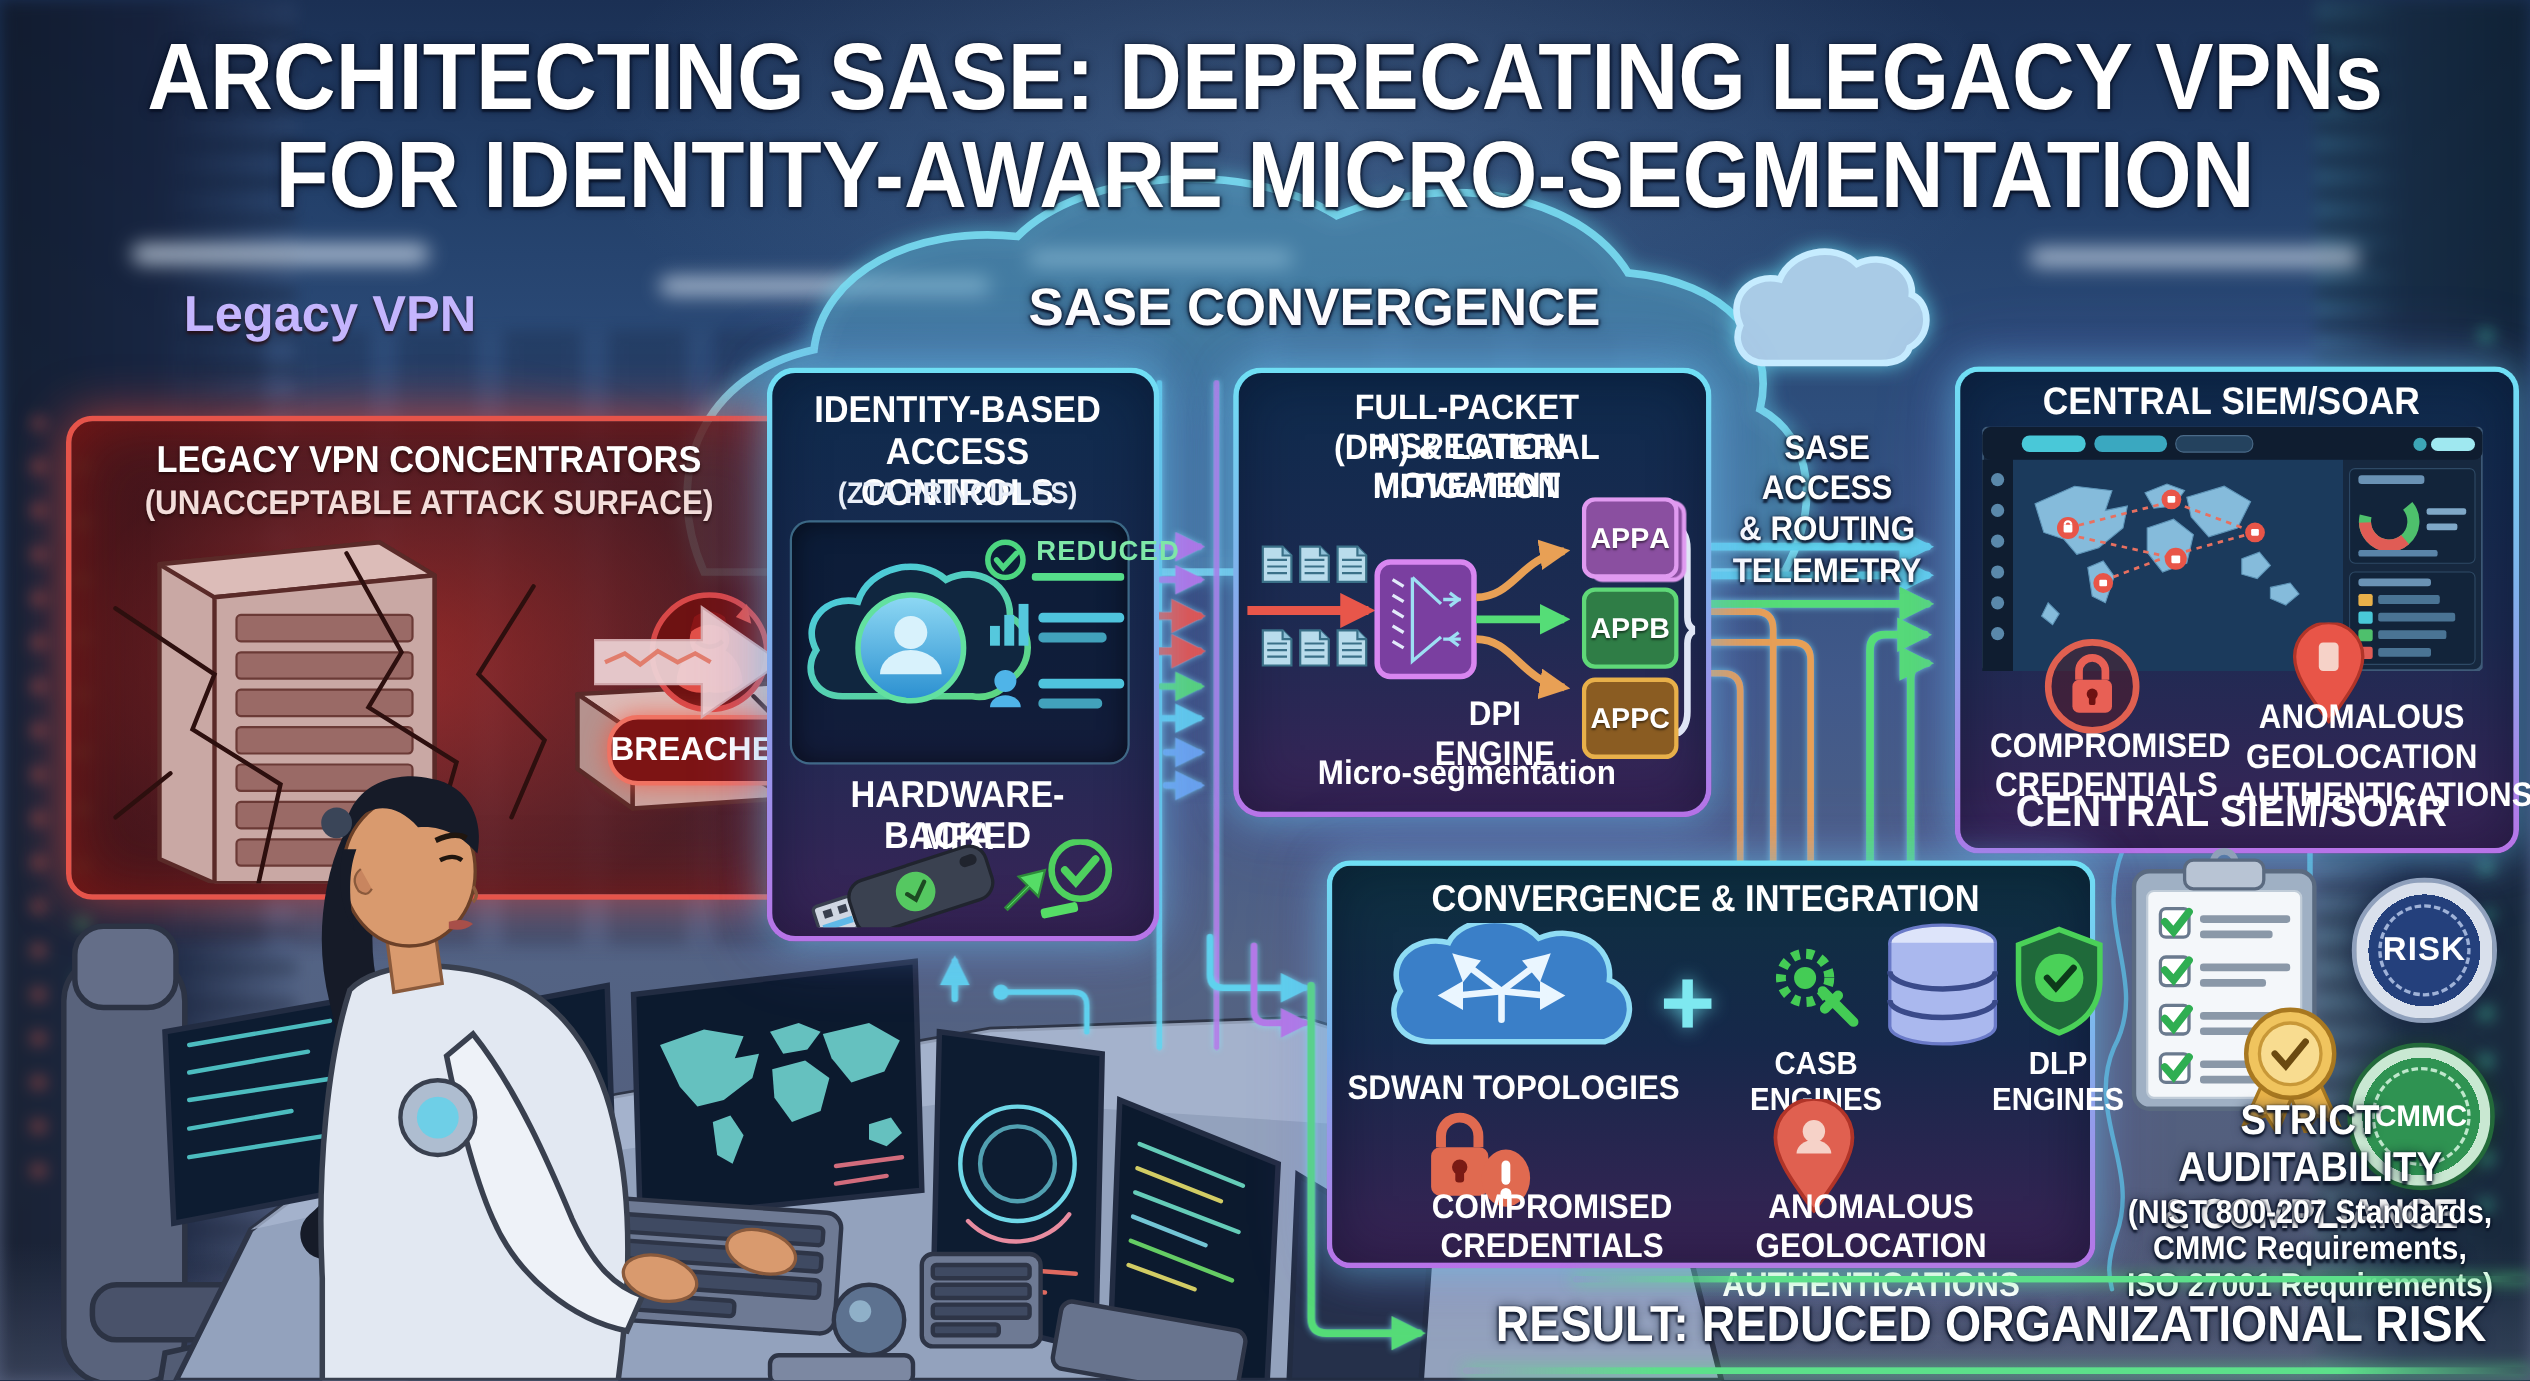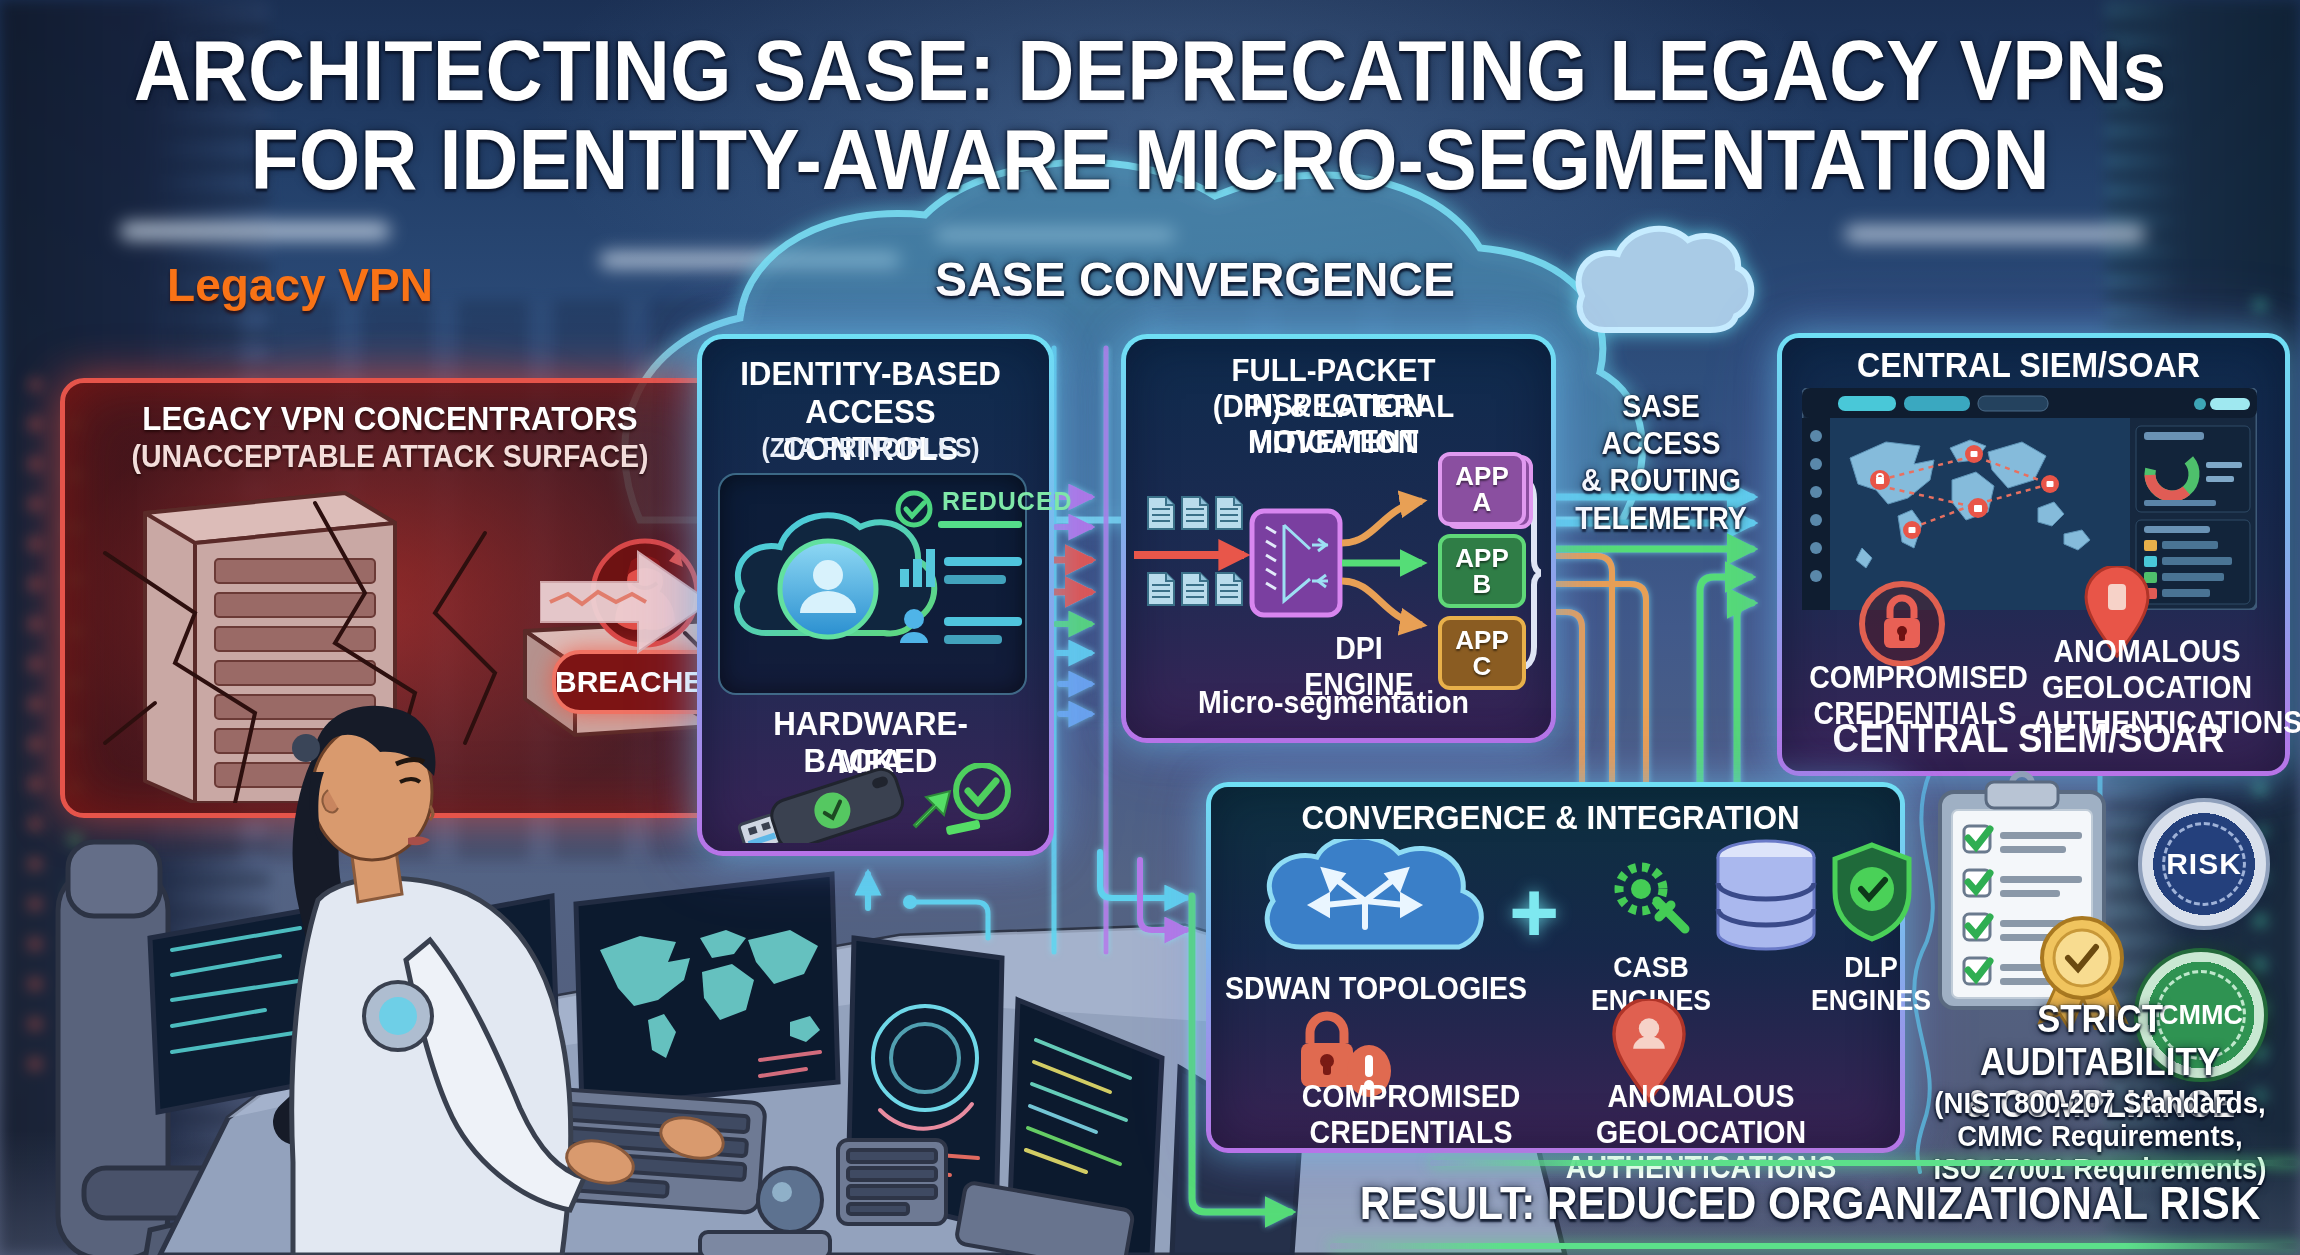--- a/index.html
+++ b/index.html
@@ -38,21 +38,21 @@
   .ptitle{font-weight:bold;line-height:1.1;letter-spacing:0;}
   
   .legacybox{position:absolute;left:60px;top:335px;width:660px;height:430px;border-radius:24px;
     border:5px solid #e6544a;background:radial-gradient(420px 300px at 45% 55%,rgba(190,45,35,.55),rgba(90,18,16,.55) 75%),linear-gradient(180deg,rgba(60,14,20,.5),rgba(60,14,20,.5));
     box-shadow:0 0 46px rgba(235,70,55,.65),inset 0 0 60px rgba(160,25,18,.6);}
   .breached{position:absolute;left:552px;top:650px;width:168px;height:56px;border-radius:28px;
     background:#7d1414;border:4px solid #f07262;box-shadow:0 0 22px rgba(240,90,70,.8);
     display:flex;align-items:center;justify-content:center;font-weight:bold;font-size:30px;}
   
   .appbox{position:absolute;width:80px;height:66px;border-radius:12px;border:4px solid;
-    display:flex;flex-direction:column;align-items:center;justify-content:center;
+    display:flex;flex-direction:row;align-items:center;justify-content:center;
     font-weight:bold;font-size:26px;line-height:1.0;text-shadow:0 2px 2px rgba(0,0,0,.5);}
   
   .seal{position:absolute;border-radius:50%;display:flex;align-items:center;justify-content:center;font-weight:bold;}
   .nistseal{left:2138px;top:798px;width:124px;height:124px;color:#fff;font-size:30px;
     background:radial-gradient(circle,#24407c 0 58%,#d9e0ec 58% 78%,#b8c2d4 78% 100%);
     border:4px solid #8fa0bc;box-shadow:0 0 18px rgba(20,30,60,.6);}
   .nistseal>div{background:#24407c;border:3px dashed #9fb2d8;border-radius:50%;width:78px;height:78px;
     display:flex;align-items:center;justify-content:center;letter-spacing:1px;}
   .cmmcseal{left:2134px;top:948px;width:126px;height:126px;color:#fff;font-size:27px;
     background:radial-gradient(circle,#2f9352 0 60%,#c9e8d2 60% 72%,#2e7d46 72% 100%);
@@ -98,21 +98,21 @@
         <feDropShadow dx="0" dy="0" stdDeviation="9" flood-color="#66d9f0" flood-opacity=".8"></feDropShadow>
       </filter>
     </defs>
   </svg>
 
   <div class="abs ctr bold shadow cx" style="left:0;top:26px;width:2300px;font-size:86px;line-height:1.04;z-index:6;">
     <div>ARCHITECTING SASE: DEPRECATING LEGACY VPNs</div>
     <div>FOR IDENTITY-AWARE MICRO-SEGMENTATION</div>
   </div>
   <div class="abs ctr bold shadow" style="left:870px;top:252px;width:650px;font-size:48px;z-index:2;">SASE CONVERGENCE</div>
-  <div class="abs ctr bold" style="left:90px;top:258px;width:420px;font-size:46px;color:#f97316;text-shadow:0 3px 3px rgba(40,10,12,.8);z-index:2;">Legacy VPN</div>
+  <div class="abs ctr bold" style="left:90px;top:258px;width:420px;font-size:46px;color:#c4b5fd;text-shadow:0 3px 3px rgba(40,10,12,.8);z-index:2;">Legacy VPN</div>
 
   <svg class="abs" style="left:0;top:0;z-index:3;" width="2300" height="1255">
 
     <g stroke="#2c3344" stroke-width="5" fill="#59637c">
       <rect x="58" y="868" width="110" height="390" rx="42"></rect>
       <rect x="68" y="842" width="92" height="74" rx="26" fill="#646e88"></rect>
       <rect x="84" y="1168" width="190" height="50" rx="22" fill="#49526a"></rect>
       <path d="M150,1230 q120,-30 220,20 l10,40 -240,0 z" fill="#525c74"></path>
     </g>
 

